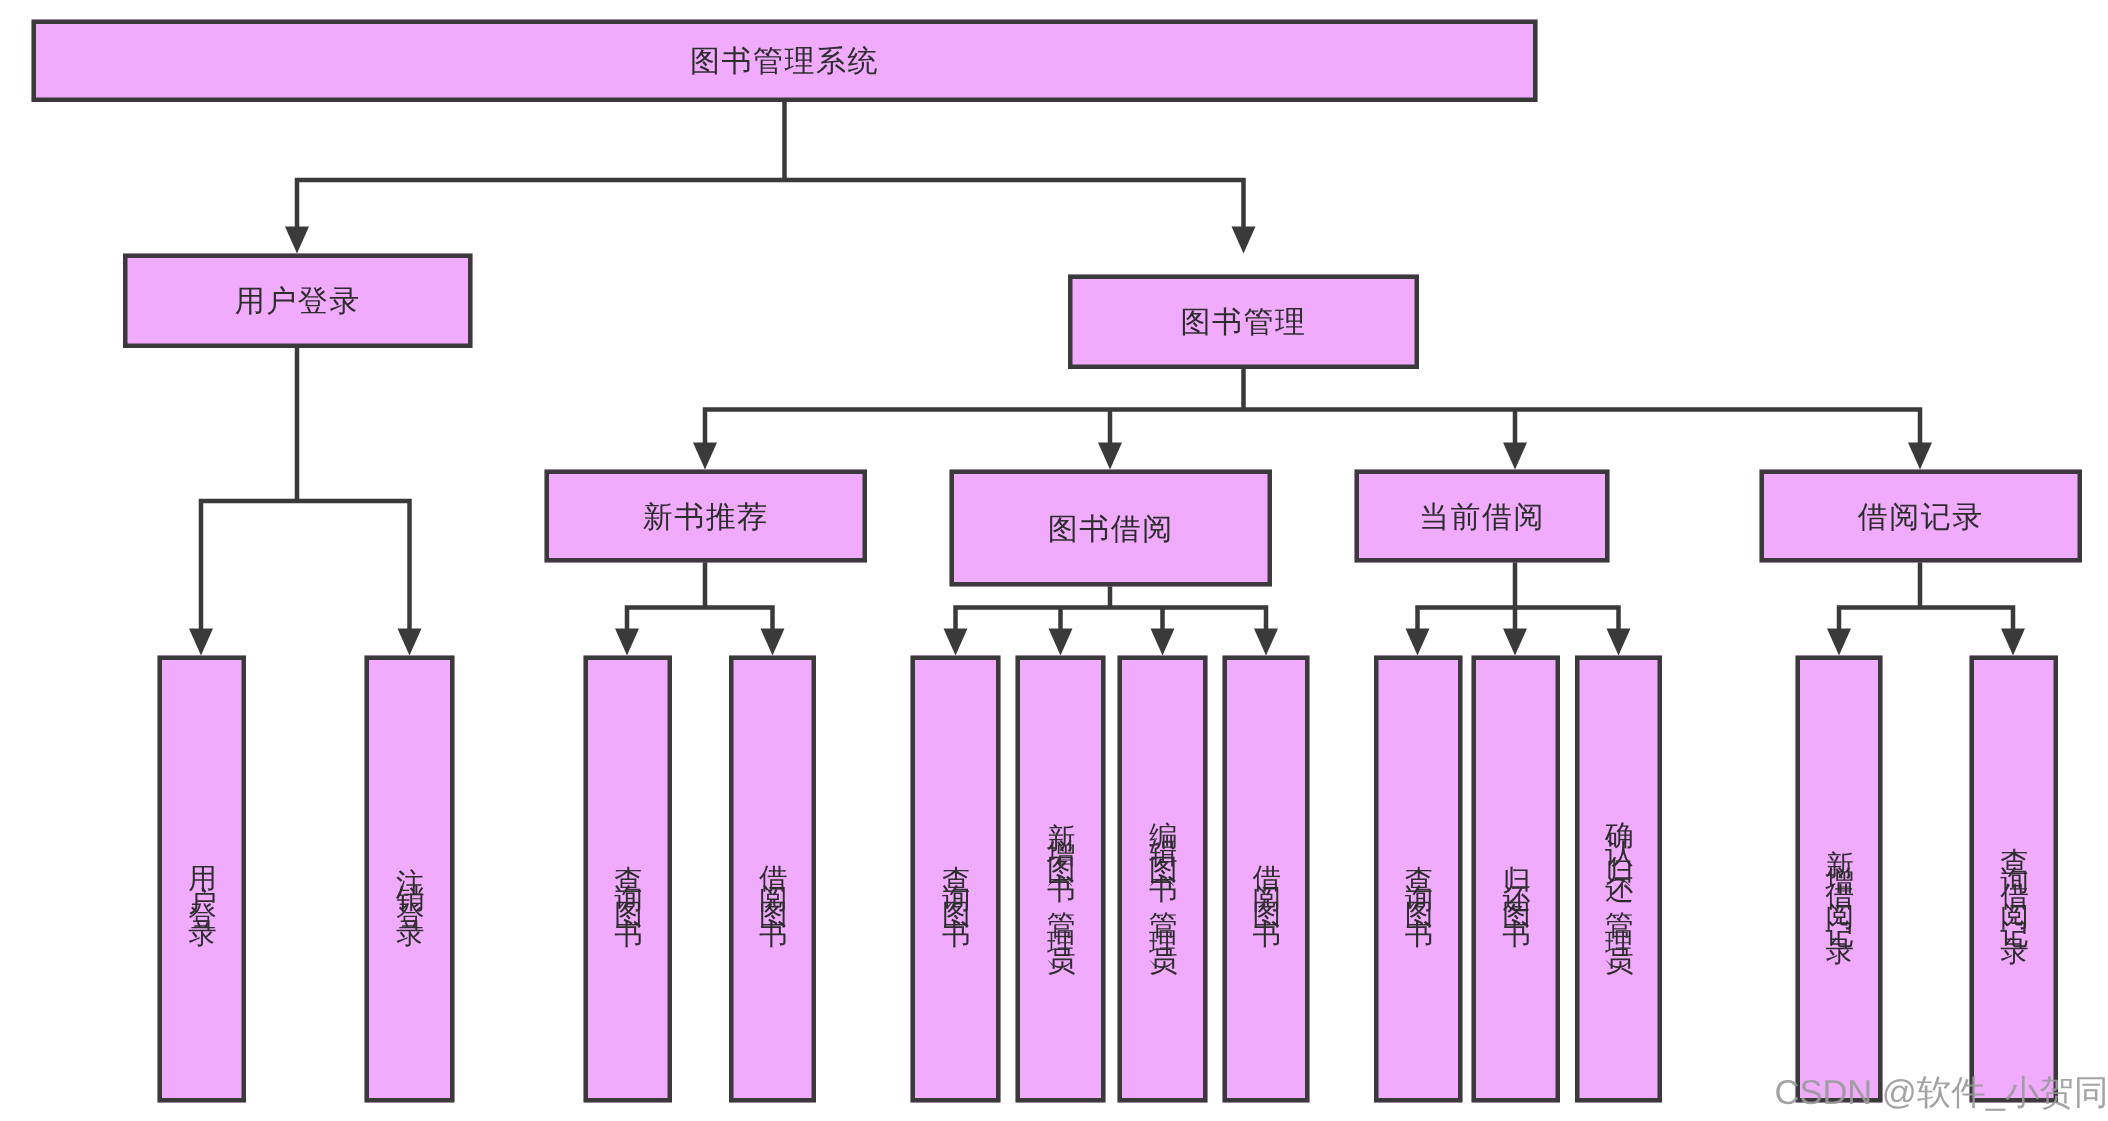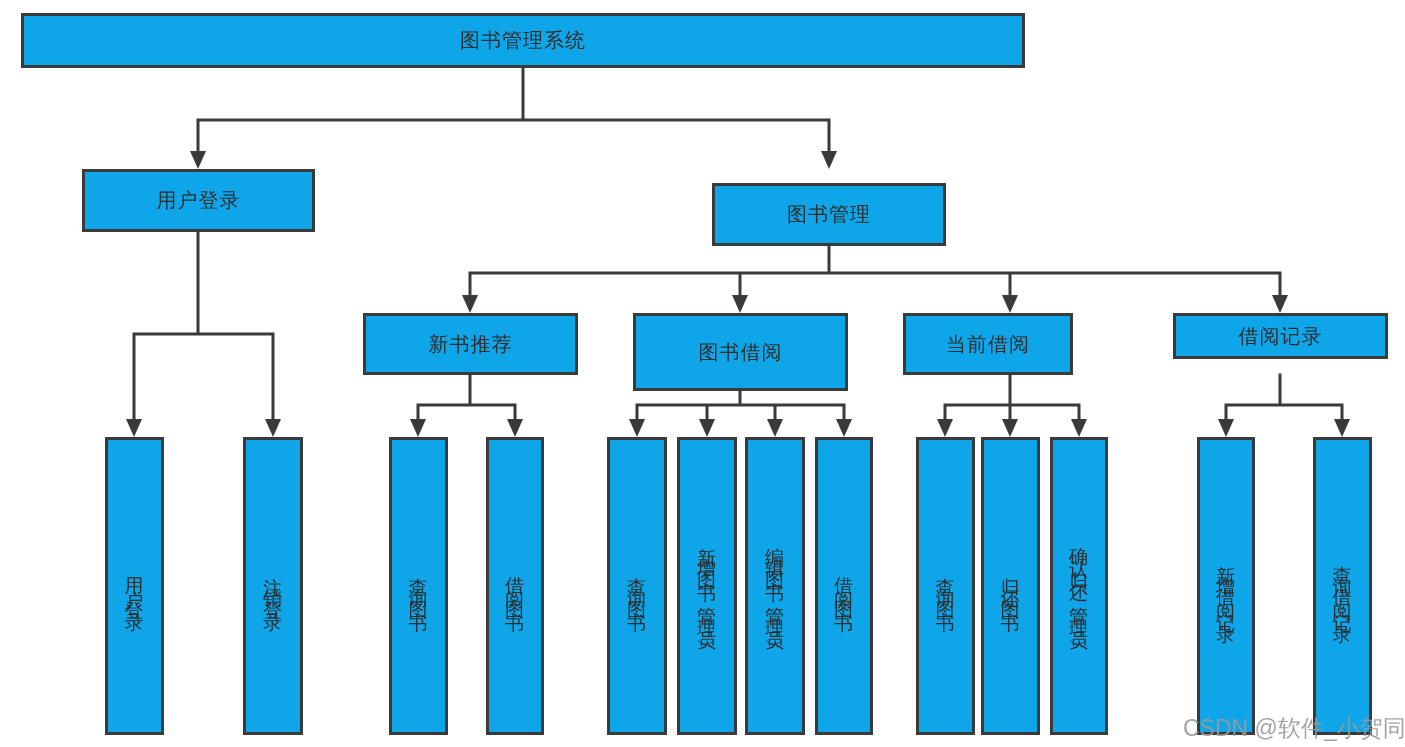--- a/index.html
+++ b/index.html
@@ -16,21 +16,21 @@
   }
   .connectors {
     position: absolute;
     left: 0; top: 0;
     width: 1405px; height: 747px;
     z-index: 1;
   }
   .node {
     position: absolute;
     box-sizing: border-box;
-    background: #0ea5e9;
+    background: #f0abfc;
     border: 3px solid #3a3a3a;
     display: flex;
     align-items: center;
     justify-content: center;
     color: #2d2d2d;
     font-size: 20px;
     letter-spacing: 1px;
     z-index: 2;
     text-align: center;
   }
@@ -42,21 +42,21 @@
     font-size: 19px;
     line-height: 1;
   }
   
   #n-root   { left: 21px;   top: 13px;  width: 1004px; height: 55px; }
   #n-login  { left: 82px;   top: 169px; width: 233px;  height: 63px; }
   #n-mgmt   { left: 712px;  top: 183px; width: 234px;  height: 63px; }
   #n-s0     { left: 363px;  top: 313px; width: 215px;  height: 62px; }
   #n-s1     { left: 633px;  top: 313px; width: 215px;  height: 78px; }
   #n-s2     { left: 903px;  top: 313px; width: 170px;  height: 62px; }
-  #n-s3     { left: 1173px; top: 313px; width: 215px;  height: 46px; }
+  #n-s3     { left: 1173px; top: 313px; width: 215px;  height: 62px; }
   #l-b0-0   { left: 105px;  width: 59px; }
   #l-b0-1   { left: 243px;  width: 60px; }
   #l-s0-0   { left: 389px;  width: 59px; }
   #l-s0-1   { left: 486px;  width: 58px; }
   #l-s1-0   { left: 607px;  width: 60px; }
   #l-s1-1   { left: 677px;  width: 60px; }
   #l-s1-2   { left: 745px;  width: 60px; }
   #l-s1-3   { left: 815px;  width: 58px; }
   #l-s2-0   { left: 916px;  width: 59px; }
   #l-s2-1   { left: 981px;  width: 59px; }

